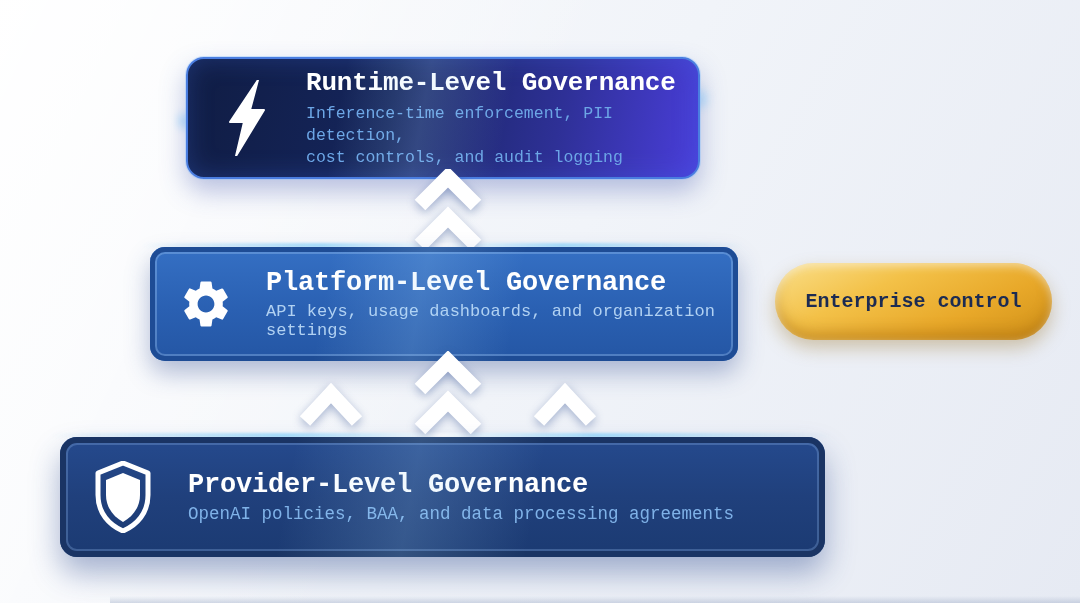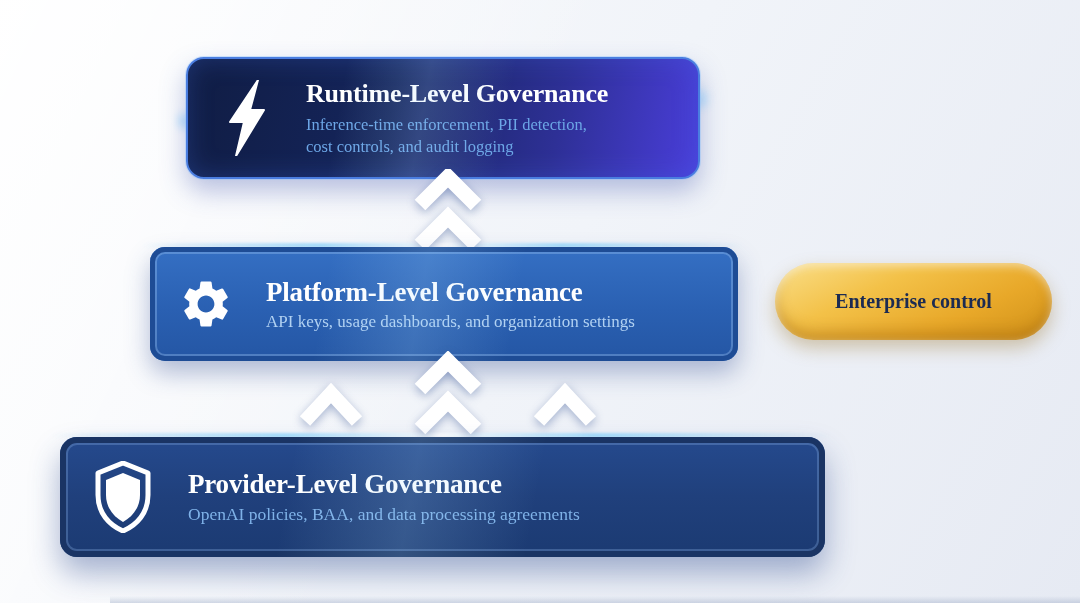--- a/index.html
+++ b/index.html
@@ -1,18 +1,18 @@
 <!DOCTYPE html>
 <html><head>
 <meta charset="utf-8">
 <style>
   html,body { margin:0; padding:0; background:#e9edf4; }
   .canvas {
     position:relative; width:1080px; height:603px; overflow:hidden;
-    font-family:Liberation Serif, serif;
+    font-family:Liberation Mono, monospace;
     background:
       linear-gradient(115deg, rgba(255,255,255,.95) 0%, rgba(255,255,255,0) 45%),
       linear-gradient(120deg, #fafbfd 0%, #f1f4f9 50%, #e6eaf3 100%);
   }
 
   
   .layer {
     position:absolute; display:flex; align-items:center; box-sizing:border-box;
   }
   .layer-text { display:flex; flex-direction:column; }

